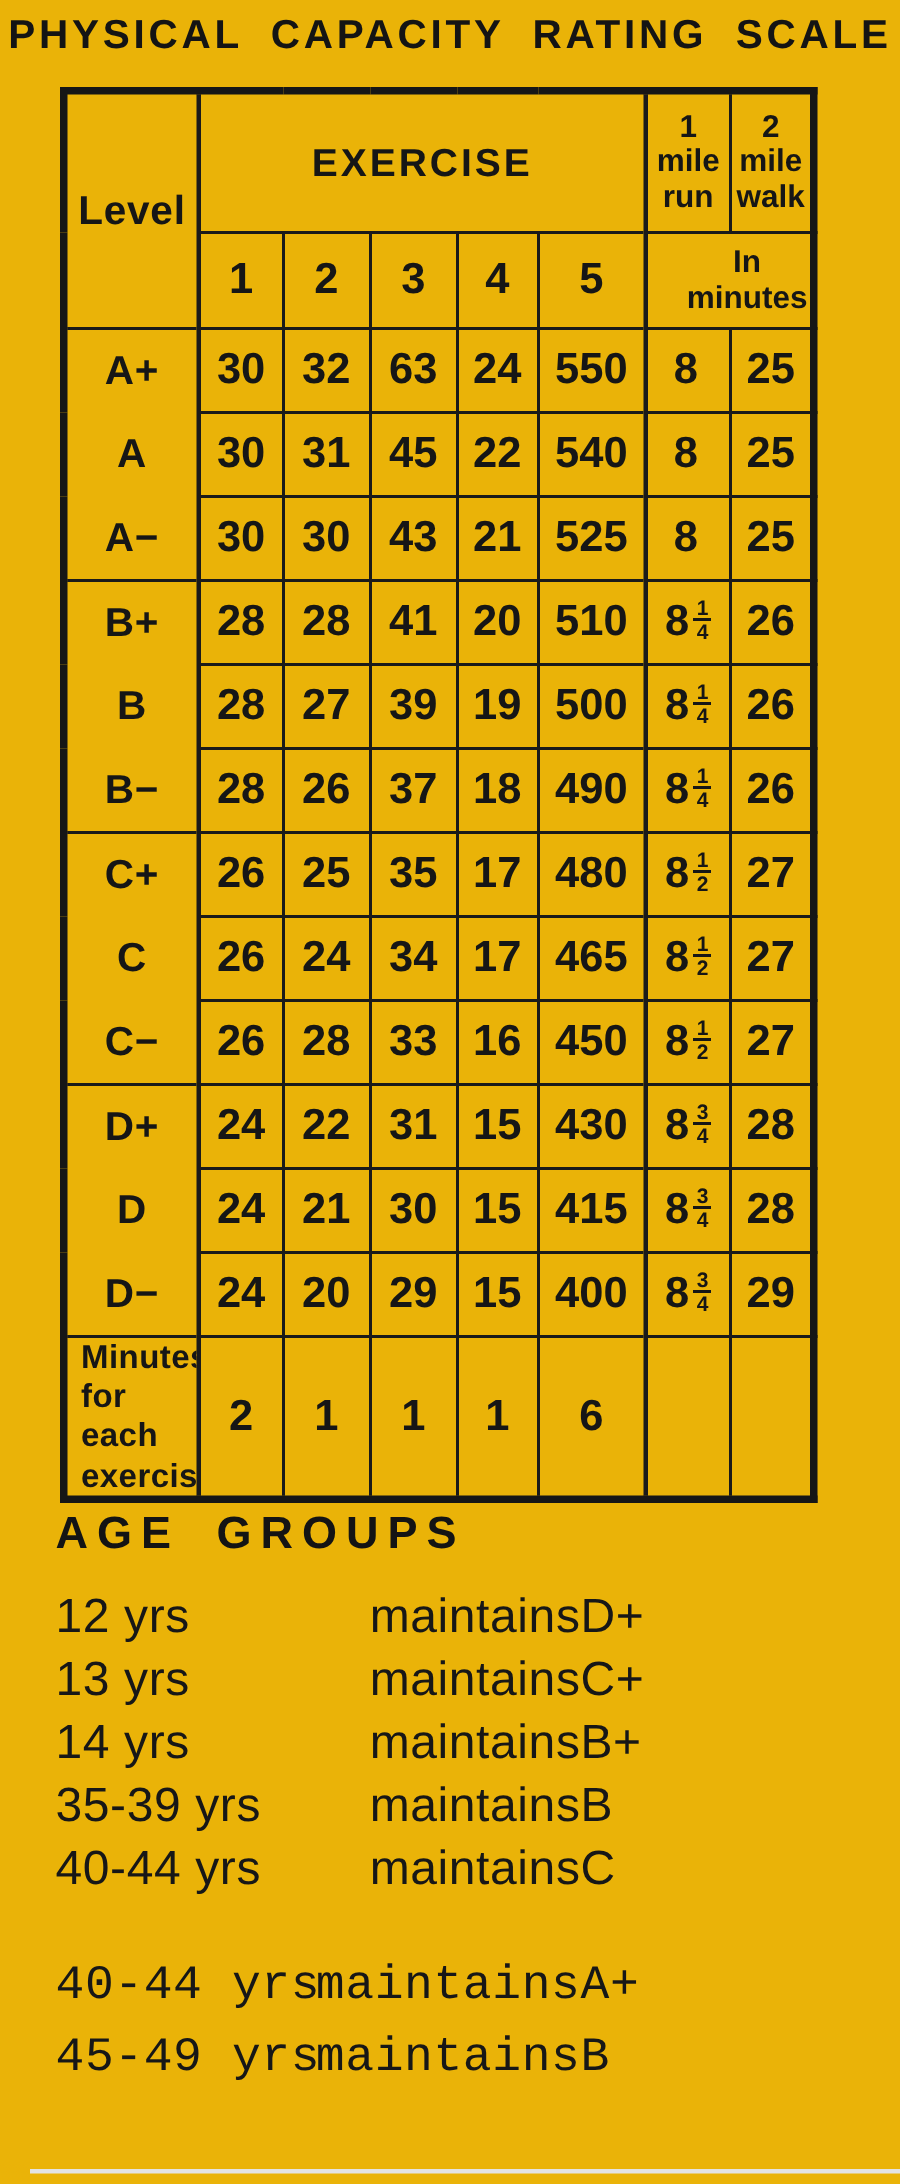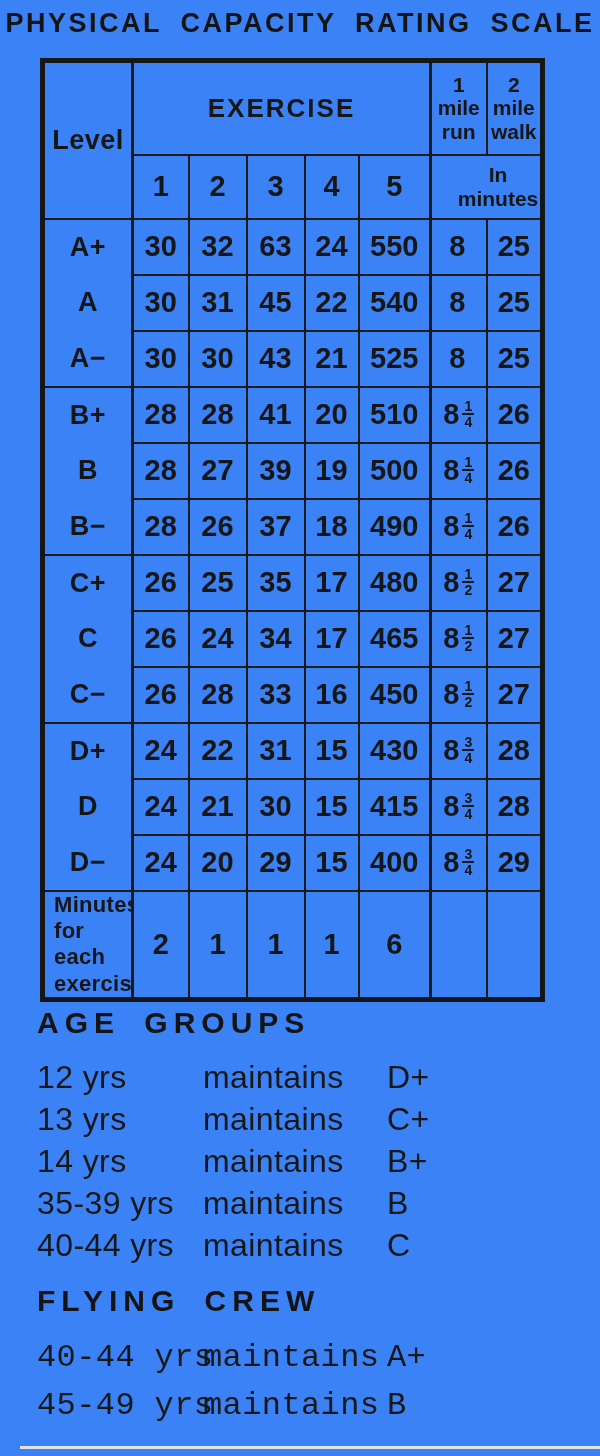--- a/index.html
+++ b/index.html
@@ -1,21 +1,21 @@
 <!DOCTYPE html>
 <html><head>
 <meta charset="utf-8">
 <style>
   html,body{margin:0;padding:0;}
   body{
     width:600px;height:1456px;background:#ffffff;
     font-family:"Liberation Sans", sans-serif;color:#141414;
     -webkit-font-smoothing:antialiased;
   }
-  .page{position:relative;width:600px;height:1456px;background:#3b82f6;overflow:hidden;}
+  .page{position:relative;width:600px;height:1456px;background:#eab308;overflow:hidden;}
 
   
   .doc-title{
     position:absolute;top:8px;left:0;right:0;text-align:center;
     font-size:27px;font-weight:700;letter-spacing:2.5px;word-spacing:9px;
     color:#141414;white-space:nowrap;
   }
 
   
   .scale-table{
@@ -64,21 +64,21 @@
     font-size:30px;font-weight:700;letter-spacing:6px;word-spacing:10px;
     color:#141414;white-space:nowrap;
   }
   .sec-list{margin-top:16px;}
   .sec-list .lrow{
     font-size:32px;font-weight:400;line-height:42px;white-space:nowrap;
     color:#171717;letter-spacing:0.4px;
   }
   .sec-crew .sec-list .lrow{line-height:48px;font-family:Liberation Mono, monospace;}
   .lrow .age{display:inline-block;width:166px;}
-  .lrow .verb{display:inline-block;width:184px;}
+  .lrow .verb{display:inline-block;width:184px;text-align:right;}
 
   .bottom-rule{
     position:absolute;top:1446px;left:20px;width:580px;height:3px;
     background:#e3e3e3;
   }
 </style>
 </head>
 <body>
 
 <div class="page">
@@ -296,21 +296,20 @@
     <div class="sec-list">
       <div class="lrow"><span class="age">12 yrs</span><span class="verb">maintains</span><span class="lvl">D+</span></div>
       <div class="lrow"><span class="age">13 yrs</span><span class="verb">maintains</span><span class="lvl">C+</span></div>
       <div class="lrow"><span class="age">14 yrs</span><span class="verb">maintains</span><span class="lvl">B+</span></div>
       <div class="lrow"><span class="age">35-39 yrs</span><span class="verb">maintains</span><span class="lvl">B</span></div>
       <div class="lrow"><span class="age">40-44 yrs</span><span class="verb">maintains</span><span class="lvl">C</span></div>
     </div>
   </div>
 
   <div class="section sec-crew">
-    <div class="sec-heading">FLYING CREW</div>
     <div class="sec-list">
       <div class="lrow"><span class="age">40-44 yrs</span><span class="verb">maintains</span><span class="lvl">A+</span></div>
       <div class="lrow"><span class="age">45-49 yrs</span><span class="verb">maintains</span><span class="lvl">B</span></div>
     </div>
   </div>
 
   <div class="bottom-rule"></div>
 
 </div>
 

